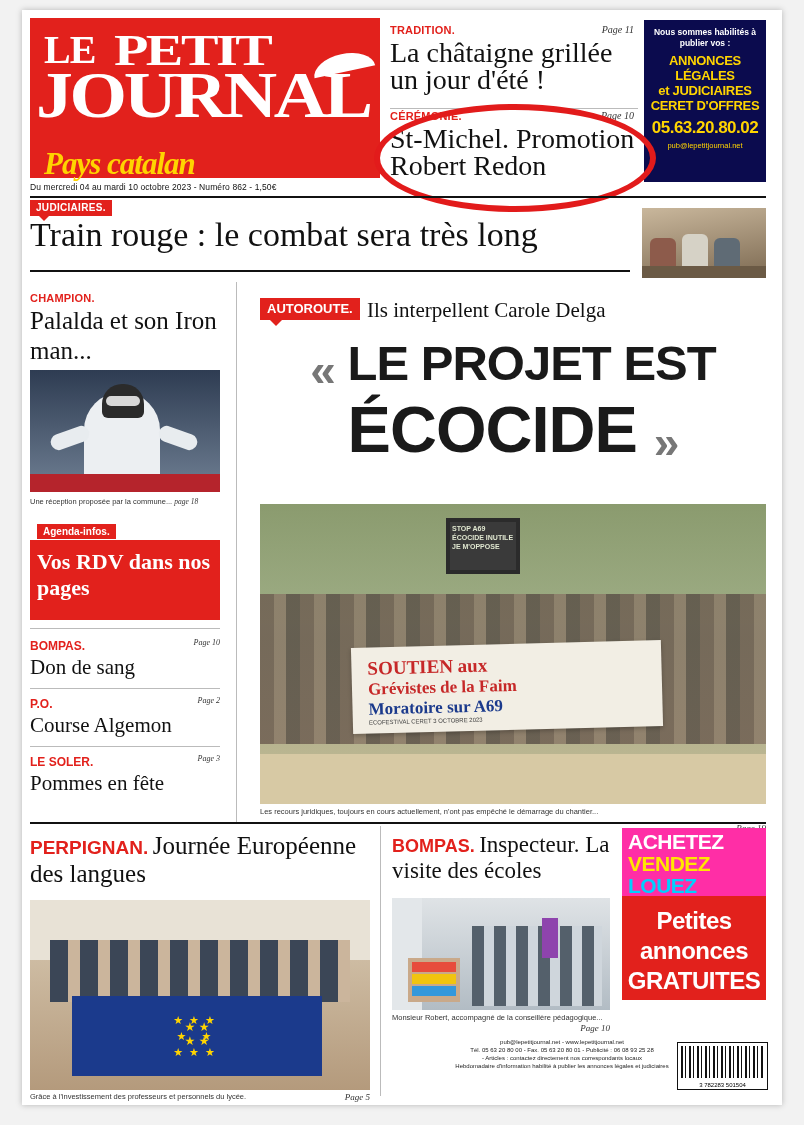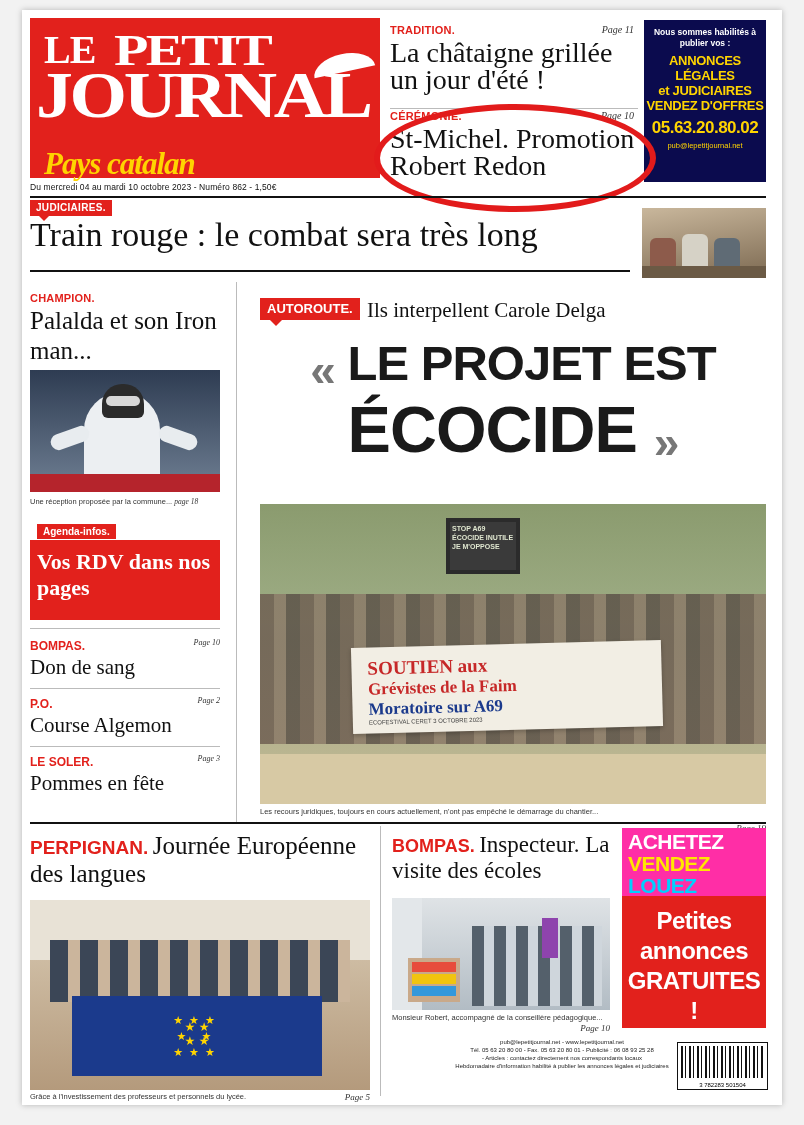--- a/index.html
+++ b/index.html
@@ -89,21 +89,21 @@
 
   .vline2{position:absolute;left:358px;top:816px;width:1px;height:270px;background:#bbb;}
 
   .bm{position:absolute;left:370px;top:822px;width:218px;}
   .bm-kick{color:#e2211c;font-weight:700;font-size:18px;}
   .bm-head{font-family:"Liberation Serif",serif;font-size:23px;line-height:26px;color:#111;display:inline;}
   .bm-photo{position:absolute;left:370px;top:888px;width:218px;height:112px;overflow:hidden;background:#b9c4cc;}
   .bm-cap{position:absolute;left:370px;top:1003px;width:218px;font-size:7.5px;color:#333;line-height:10px;}
   .bm-cap .pg{position:absolute;right:0;top:10px;font-family:"Liberation Serif",serif;font-style:italic;font-size:9px;}
 
-  .ad{position:absolute;left:600px;top:818px;width:144px;height:200px;background:#e2211c;}
+  .ad{position:absolute;left:600px;top:818px;width:144px;height:172px;background:#e2211c;}
   .ad-top{position:absolute;left:0;top:0;width:144px;height:68px;background:#ff2ea6;}
   .ad-w1{position:absolute;left:6px;top:2px;font-weight:700;font-size:21px;color:#fff;letter-spacing:-.5px;}
   .ad-w2{position:absolute;left:6px;top:24px;font-weight:700;font-size:21px;color:#ffe600;letter-spacing:-.5px;}
   .ad-w3{position:absolute;left:6px;top:46px;font-weight:700;font-size:21px;color:#00d0ff;letter-spacing:-.5px;}
   .ad-body{position:absolute;left:0;top:68px;width:144px;text-align:center;color:#fff;font-weight:700;font-size:24px;line-height:30px;padding-top:10px;box-sizing:border-box;letter-spacing:-.5px;}
 
   .colophon{position:absolute;left:370px;top:1028px;width:340px;text-align:center;font-size:6px;line-height:8px;color:#222;}
   .barcode{position:absolute;left:655px;top:1032px;width:89px;height:46px;background:#fff;border:1px solid #111;}
   .bars{position:absolute;left:3px;top:3px;height:32px;width:83px;}
   .bc-num{position:absolute;left:0;bottom:1px;width:100%;text-align:center;font-size:6px;}
@@ -137,21 +137,21 @@
   <div class="teaser teaser2">
     <div class="kick">CÉRÉMONIE.</div>
     <div class="pagenum" style="top:0;">Page 10</div>
     <div class="t-head" style="margin-top:3px;">St-Michel. Promotion Robert Redon</div>
   </div>
 
   <div class="legal">
     <div class="l1">Nous sommes habilités à publier vos :</div>
     <div class="l2">ANNONCES LÉGALES</div>
     <div class="l3">et JUDICIAIRES</div>
-    <div class="l3">VENDEZ D'OFFRES</div>
+    <div class="l3">CERET D'OFFRES</div>
     <div class="tel">05.63.20.80.02</div>
     <div class="mail">pub@lepetitjournal.net</div>
   </div>
 
   <div class="ellipse"></div>
 
   <div class="ferro-rule-top"></div>
   <div class="ferro-tag">JUDICIAIRES.</div>
   <div class="ferro-title">Train rouge : le combat sera très long</div>
   <div class="ferro-photo">

